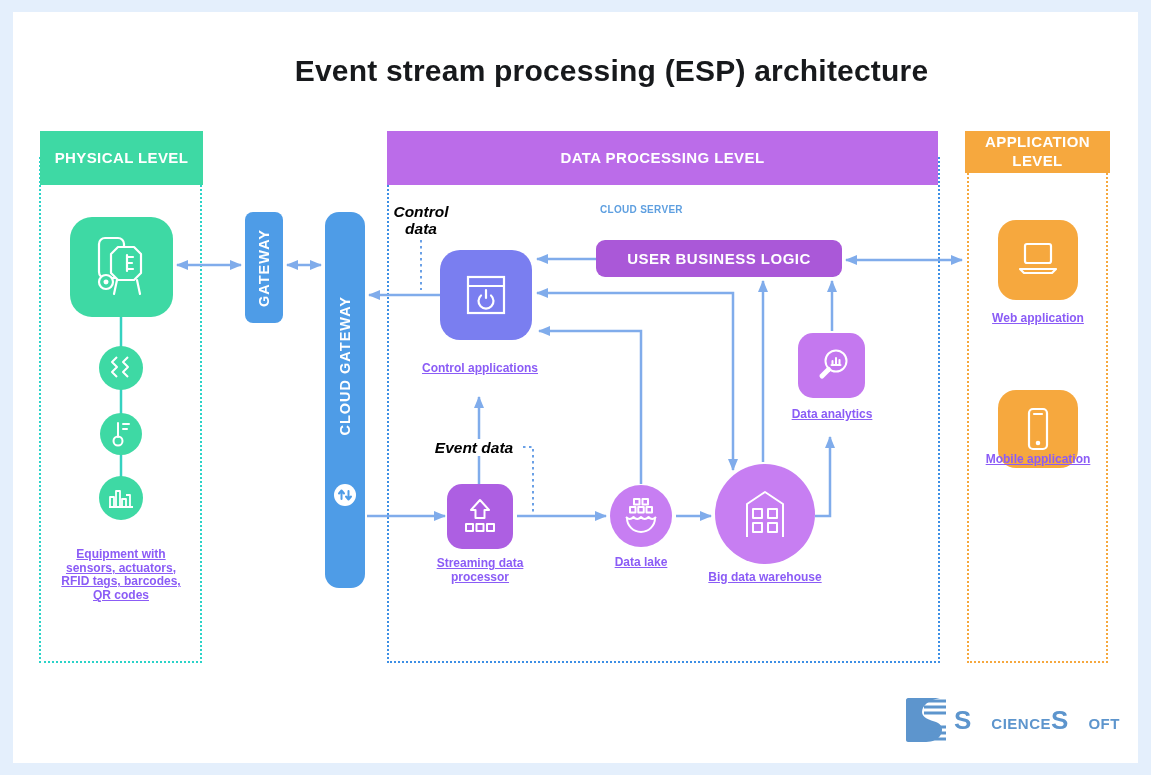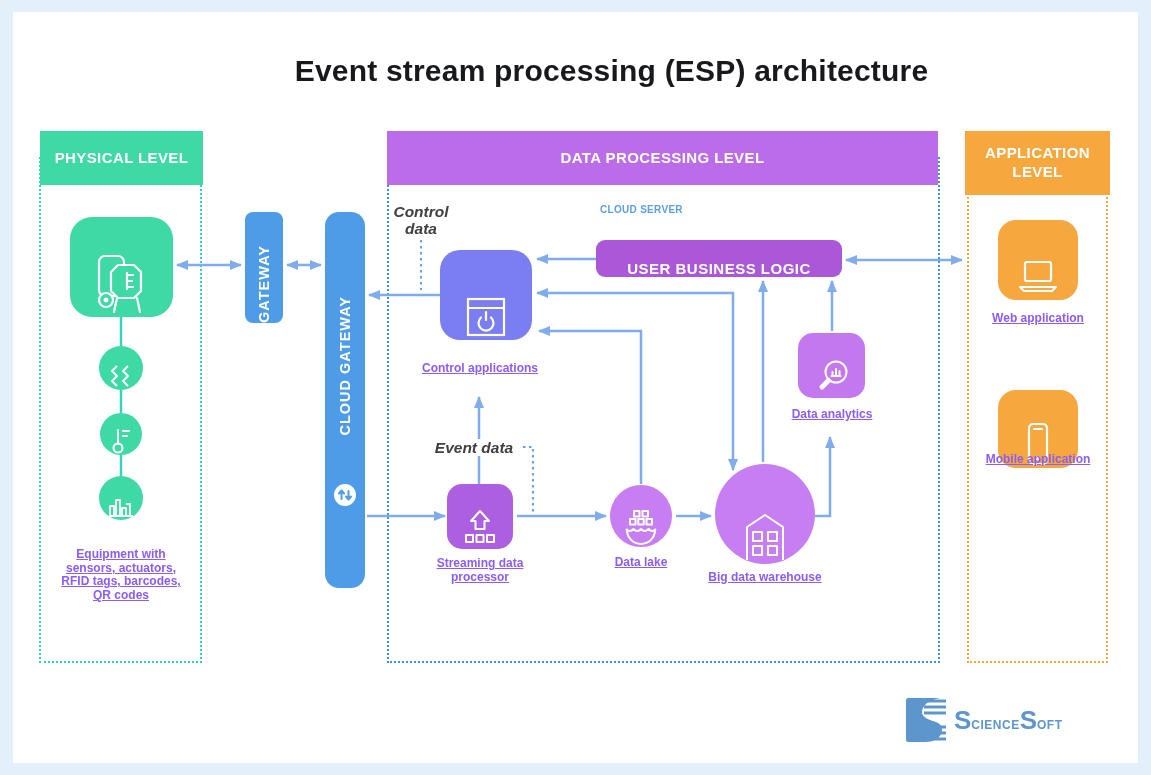--- a/index.html
+++ b/index.html
@@ -8,51 +8,51 @@
   .abs{position:absolute;}
   .title{left:0;top:54px;width:1151px;text-align:center;font-size:30px;font-weight:bold;color:#17191c;letter-spacing:.2px;padding-left:36px;}
   .hdr{display:flex;align-items:center;justify-content:center;text-align:center;color:#fff;font-weight:bold;font-size:15px;letter-spacing:.4px;line-height:1.25;}
   .hdr-green{background:#3ed9a4;}
   .hdr-purple{background:#bb6ce9;}
   .hdr-orange{background:#f6a83e;}
   .col{border:2px dotted transparent;}
   .col-green{border-color:#2bd3c8;}
   .col-blue{border-color:#3d8fe5;}
   .col-orange{border-color:#f6a83e;}
-  .nodebox{display:flex;align-items:flex-end;justify-content:center;}
+  .nodebox{display:flex;align-items:center;justify-content:center;}
   .lbl{color:#8b5cf6;font-weight:bold;font-size:12px;text-align:center;line-height:1.14;text-decoration:underline;}
-  .bluelbl{color:#404040;font-weight:bold;font-style:italic;font-size:15.5px;text-align:center;line-height:1.1;}
+  .bluelbl{color:#000000;font-weight:bold;font-style:italic;font-size:15.5px;text-align:center;line-height:1.1;}
   .cloudserver{color:#5e9fe0;font-weight:bold;font-size:10px;letter-spacing:.3px;}
   .vtext{writing-mode:vertical-rl;transform:rotate(180deg);color:#fff;font-weight:bold;font-size:14.5px;letter-spacing:1px;white-space:nowrap;}
   .bluebox{background:#4e9ce7;}
   .ubl{background:#aa58d8;border-radius:9px;color:#fff;font-weight:bold;font-size:15px;letter-spacing:.5px;}
   .logo-text{color:#5d95cd;font-weight:bold;}
   .logo-text .big{font-size:26px;}
-  .logo-text .small{font-size:12px;letter-spacing:.5px;}
+  .logo-text .small{font-size:15px;letter-spacing:.5px;margin-left:20px;}
   svg{display:block;}
 </style>
 </head>
 <body>
 
 <div class="stage">
   <div class="card abs"></div>
 
   <div class="abs title">Event stream processing (ESP) architecture</div>
 
   <div class="abs col col-green" style="left:39px;top:157px;width:159px;height:502px;"></div>
   <div class="abs col col-blue" style="left:387px;top:157px;width:549px;height:502px;"></div>
   <div class="abs col col-orange" style="left:967px;top:157px;width:137px;height:502px;"></div>
 
   <div class="abs hdr hdr-purple" style="left:387px;top:131px;width:551px;height:54px;">
     <span>DATA PROCESSING LEVEL</span>
   </div>
   <div class="abs hdr hdr-green" style="left:40px;top:131px;width:163px;height:54px;">
     <span>PHYSICAL LEVEL</span>
   </div>
-  <div class="abs hdr hdr-orange" style="left:965px;top:131px;width:145px;height:64px;padding:0 8px;box-sizing:border-box;">
+  <div class="abs hdr hdr-orange" style="left:965px;top:131px;width:145px;height:42px;padding:0 8px;box-sizing:border-box;">
     <span>APPLICATION LEVEL</span>
   </div>
 
   <svg class="abs" width="1151" height="775" viewBox="0 0 1151 775" style="left:0;top:0;pointer-events:none;">
     <defs>
       <marker id="ah" viewBox="0 0 12 10" refX="11" refY="5" markerWidth="12" markerHeight="10" orient="auto-start-reverse" markerUnits="userSpaceOnUse">
         <path d="M0,0 L12,5 L0,10 z" fill="#80aceb"></path>
       </marker>
     </defs>
     <g stroke="#80aceb" stroke-width="2.5" fill="none">

